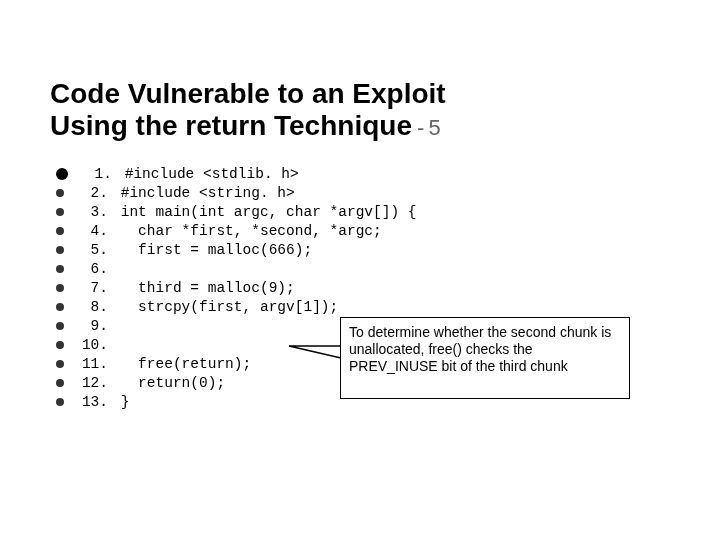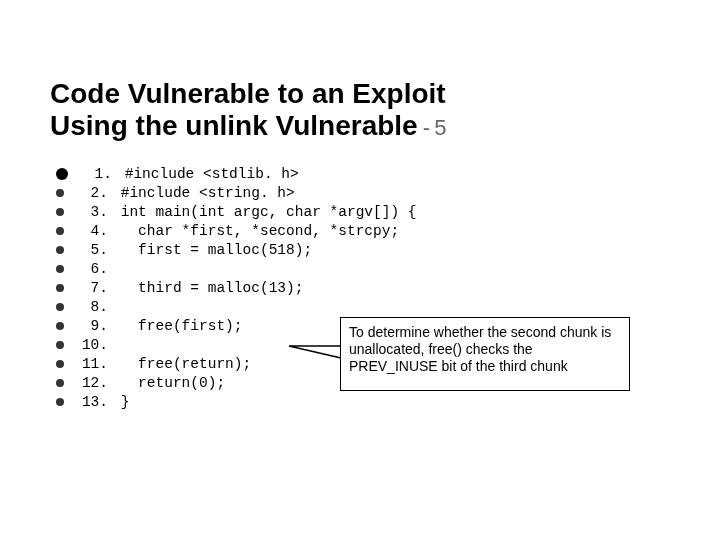--- a/index.html
+++ b/index.html
@@ -82,48 +82,48 @@
     height: 20px;
     pointer-events: none;
   }
   .callout {
     position: absolute;
     left: 340px;
     top: 317px;
     width: 290px;
     border: 1.5px solid #000;
     background: #fff;
-    padding: 6px 8px 16px 8px;
+    padding: 6px 8px 24px 8px;
     font-family: Arial, Helvetica, sans-serif;
     font-size: 14px;
     line-height: 1.2;
     box-sizing: border-box;
   }
 </style>
 </head>
 <body>
 
 <div class="slide">
 
   <div class="title">
     <span>Code Vulnerable to an Exploit</span><br>
-    <span>Using the unlink Vulnerable</span><span class="tail"> - 5</span>
+    <span>Using the return Technique</span><span class="tail"> - 5</span>
   </div>
 
   <div class="code-list">
 
   <div class="row"><span class="bullet big" style="background: rgb(0, 0, 0);"></span><span class="num"> 1.</span><span class="code"> #include &lt;stdlib. h&gt;</span></div>
       <div class="row"><span class="bullet small" style="background: rgb(51, 51, 51);"></span><span class="num"> 2.</span><span class="code"> #include &lt;string. h&gt;</span></div>
       <div class="row"><span class="bullet small" style="background: rgb(51, 51, 51);"></span><span class="num"> 3.</span><span class="code"> int main(int argc, char *argv[]) {</span></div>
-      <div class="row"><span class="bullet small" style="background: rgb(51, 51, 51);"></span><span class="num"> 4.</span><span class="code">   char *first, *second, *strcpy;</span></div>
-      <div class="row"><span class="bullet small" style="background: rgb(51, 51, 51);"></span><span class="num"> 5.</span><span class="code">   first = malloc(518);</span></div>
+      <div class="row"><span class="bullet small" style="background: rgb(51, 51, 51);"></span><span class="num"> 4.</span><span class="code">   char *first, *second, *argc;</span></div>
+      <div class="row"><span class="bullet small" style="background: rgb(51, 51, 51);"></span><span class="num"> 5.</span><span class="code">   first = malloc(666);</span></div>
       <div class="row"><span class="bullet small" style="background: rgb(51, 51, 51);"></span><span class="num"> 6.</span></div>
-      <div class="row"><span class="bullet small" style="background: rgb(51, 51, 51);"></span><span class="num"> 7.</span><span class="code">   third = malloc(13);</span></div>
-      <div class="row"><span class="bullet small" style="background: rgb(51, 51, 51);"></span><span class="num"> 8.</span></div>
-      <div class="row"><span class="bullet small" style="background: rgb(51, 51, 51);"></span><span class="num"> 9.</span><span class="code">   free(first);</span></div>
+      <div class="row"><span class="bullet small" style="background: rgb(51, 51, 51);"></span><span class="num"> 7.</span><span class="code">   third = malloc(9);</span></div>
+      <div class="row"><span class="bullet small" style="background: rgb(51, 51, 51);"></span><span class="num"> 8.</span><span class="code">   strcpy(first, argv[1]);</span></div>
+      <div class="row"><span class="bullet small" style="background: rgb(51, 51, 51);"></span><span class="num"> 9.</span></div>
       <div class="row"><span class="bullet small" style="background: rgb(51, 51, 51);"></span><span class="num">10.</span></div>
       <div class="row"><span class="bullet small" style="background: rgb(51, 51, 51);"></span><span class="num">11.</span><span class="code">   free(return);</span></div>
       <div class="row"><span class="bullet small" style="background: rgb(51, 51, 51);"></span><span class="num">12.</span><span class="code">   return(0);</span></div>
       <div class="row"><span class="bullet small" style="background: rgb(51, 51, 51);"></span><span class="num">13.</span><span class="code"> }</span></div>
     </div>
 
   <svg class="callout-arrow" viewBox="0 0 60 20">
     <polyline points="58,4 6,4 58,16" fill="none" stroke="#000" stroke-width="1.4"></polyline>
   </svg>
 

